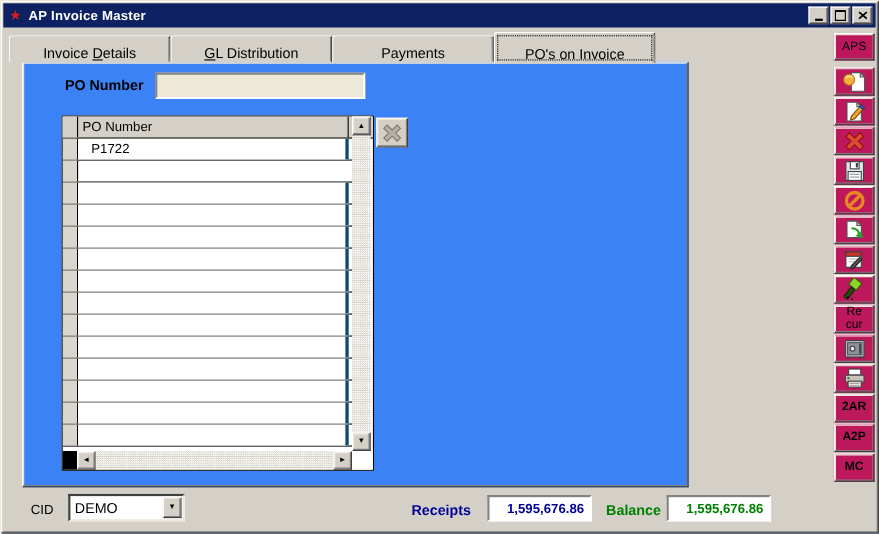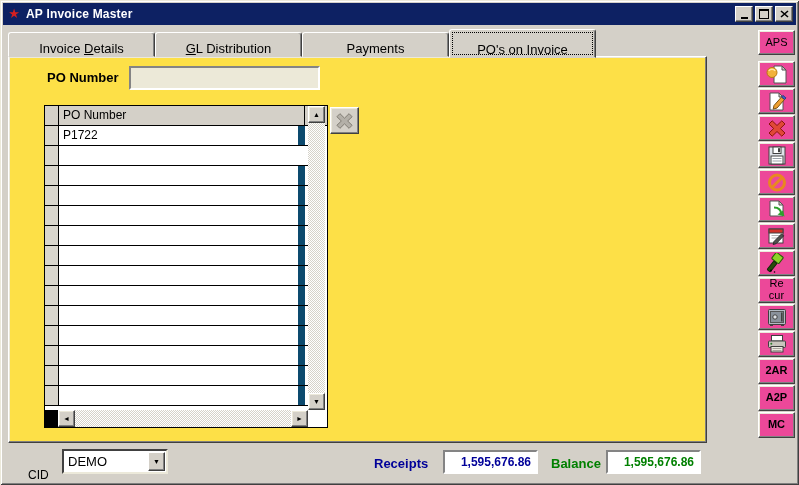--- a/index.html
+++ b/index.html
@@ -32,42 +32,42 @@
     border:1px solid;border-color:#fff #404040 #d4d0c8 #fff;
     border-radius:3px 3px 0 0;box-shadow:inset -1px 0 0 #808080;
     display:flex;align-items:flex-end;justify-content:center;font-size:13px;
   }
   .tab.active{
     height:29px;margin-bottom:-1px;z-index:5;position:relative;
     outline:1px dotted #000;outline-offset:-4px;
   }
   
   .panel{
-    position:absolute;left:8px;top:56px;width:699px;height:387px;background:#fde047;
+    position:absolute;left:20px;top:56px;width:606px;height:387px;background:#3b82f6;
     box-sizing:border-box;border:1px solid;border-color:#fff #404040 #404040 #fff;
     box-shadow:inset -1px -1px 0 #808080, inset 1px 1px 0 #ece9da;z-index:3;
   }
   .po-label{position:absolute;left:38px;top:13px;font-weight:bold;font-size:13px;}
   .po-input{
     position:absolute;left:120px;top:9px;width:181px;height:20px;
     background:#ece9d8;border:2px solid;border-color:#848484 #fff #fff #848484;
     font-family:"Liberation Sans",sans-serif;font-size:12px;padding:0 3px;outline:none;
   }
   
   .grid{
     position:absolute;left:35px;top:48px;width:284px;height:323px;
     background:#fff;border:1px solid #000;box-sizing:border-box;
   }
   .grid-head{display:flex;height:20px;box-sizing:border-box;border-bottom:1px solid #000;background:#d4d0c8;}
   .ghcell-corner{width:13px;border-right:1px solid #000;background:#d4d0c8;}
   .ghcell{flex:none;width:246px;border-right:1px solid #000;padding:2px 0 0 4px;font-size:12px;box-sizing:border-box;}
   .grid-body{position:absolute;left:0;top:20px;right:19px;bottom:17px;overflow:hidden;}
   .grow{display:flex;height:20px;box-sizing:border-box;border-bottom:1px solid #000;}
   .growhdr{width:13px;flex:none;background:#d9d6cd;border-right:1px solid #000;}
-  .gcell{flex:none;width:246px;border-right:7px solid #0c4a6e;padding:2px 0 0 4px;font-size:12px;box-sizing:border-box;background:#fff;}
+  .gcell{flex:none;width:246px;border-right:3px solid #0c4a6e;padding:2px 0 0 12px;font-size:12px;box-sizing:border-box;background:#fff;}
   .checker{background:repeating-conic-gradient(#ffffff 0% 25%, #d6d3ca 0% 50%) 0 0/2px 2px;}
   .vscroll{position:absolute;top:0;right:2px;bottom:17px;width:17px;}
   .hscroll{position:absolute;left:0;right:19px;bottom:0;height:17px;display:flex;}
   .sbtn{
     width:17px;height:17px;background:#d4d0c8;flex:none;box-sizing:border-box;
     border:1px solid;border-color:#fff #404040 #404040 #fff;box-shadow:inset -1px -1px 0 #808080,inset 1px 1px 0 #ece9da;
     display:flex;align-items:center;justify-content:center;font-size:7px;color:#000;line-height:1;
   }
   .vscroll .sbtn{position:absolute;left:0;}
   .vscroll .up{top:0;} .vscroll .down{bottom:0;}
@@ -76,21 +76,21 @@
   .scorner{position:absolute;right:0;bottom:0;width:19px;height:17px;background:#fff;}
   
   .xbtn{
     position:absolute;left:321px;top:50px;width:29px;height:27px;background:#d4d0c8;
     border:1px solid;border-color:#fff #404040 #404040 #fff;box-shadow:inset -1px -1px 0 #808080,inset 1px 1px 0 #ece9da;
     display:flex;align-items:center;justify-content:center;padding:0;
   }
   
   .toolbar{position:absolute;left:758px;top:30px;width:38px;display:flex;flex-direction:column;z-index:6;}
   .tbtn{
-    width:37px;height:26px;margin-bottom:1px;background:#ec4899;box-sizing:border-box;
+    width:37px;height:26px;margin-bottom:1px;background:#be185d;box-sizing:border-box;
     border:1px solid;border-color:#fff #404040 #404040 #fff;box-shadow:inset -1px -1px 0 #808080,inset 1px 1px 0 #ece9da;
     display:flex;align-items:center;justify-content:center;padding:4px;
     font-family:"Liberation Sans",sans-serif;font-size:11px;line-height:1.05;
   }
   .tbtn:first-child{height:25px;margin-bottom:6px;font-weight:normal;}
   .ttext{font-weight:bold;}
   .tbtn[data-name="recur-button"]{font-weight:normal;white-space:normal;text-align:center;width:37px;word-spacing:20px;}
   .tbtn svg{display:block;}
   
   .footer-label{position:absolute;font-size:12px;}
@@ -322,21 +322,21 @@
     <line x1="7.5" y1="14.5" x2="16.5" y2="14.5" stroke="#a8a49c"></line>
     <line x1="7.5" y1="16.5" x2="16.5" y2="16.5" stroke="#a8a49c"></line>
     <circle cx="6.3" cy="9.8" r="1" fill="#2a7a2a"></circle>
   </svg>
     </button>
     <button type="button" class="tbtn ttext" data-name="2ar-button">2AR</button>
     <button type="button" class="tbtn ttext" data-name="a2p-button">A2P</button>
     <button type="button" class="tbtn ttext" data-name="mc-button">MC</button>
   </div>
 
-<span class="footer-label" style="left:28px;top:456px;margin-top:12px;" data-name="cid-label">CID</span>
+<span class="footer-label" style="left:28px;top:456px;" data-name="cid-label">CID</span>
 <div class="cid-combo" data-name="cid-combobox">
   <span class="cid-text" data-name="cid-value">DEMO</span>
   <span class="combo-arrow" data-name="chevron-down-icon">▼</span>
 </div>
 
 <span class="footer-label lbl-blue" style="left:374px;top:456px;" data-name="appr-to-pay-label">Receipts</span>
 <div class="total-field val-blue" style="left:443px;" data-name="appr-to-pay-field">1,595,676.86</div>
 
 <span class="footer-label lbl-green" style="left:551px;top:456px;" data-name="balance-label">Balance</span>
 <div class="total-field val-green" style="left:606px;" data-name="balance-field">1,595,676.86</div>

